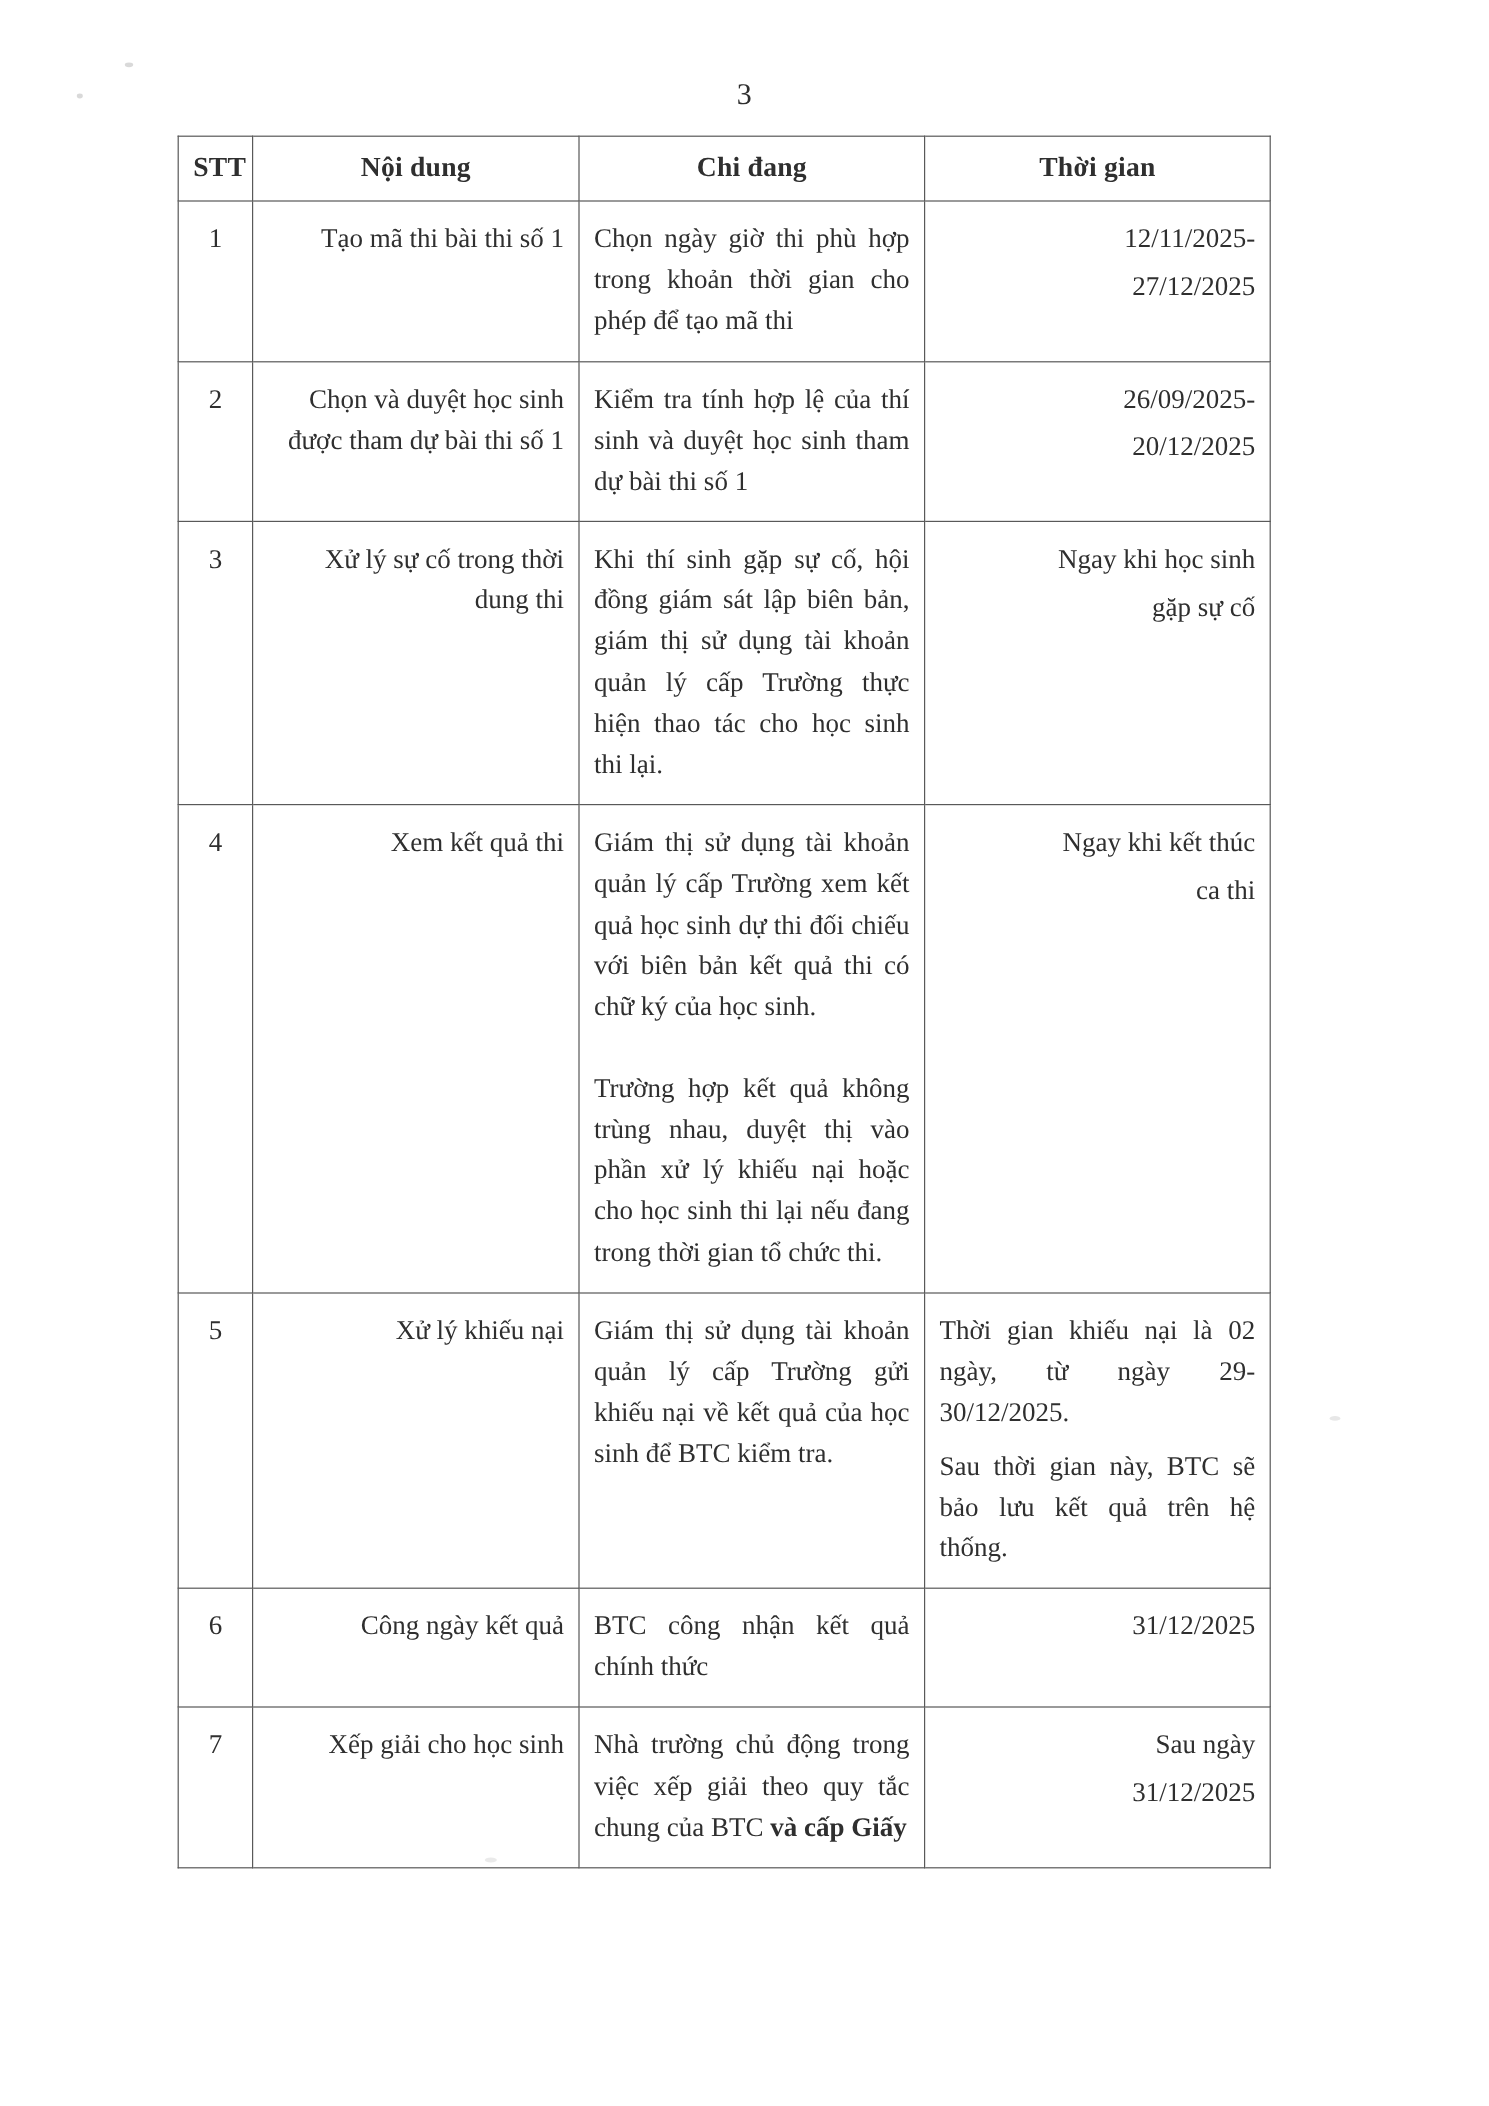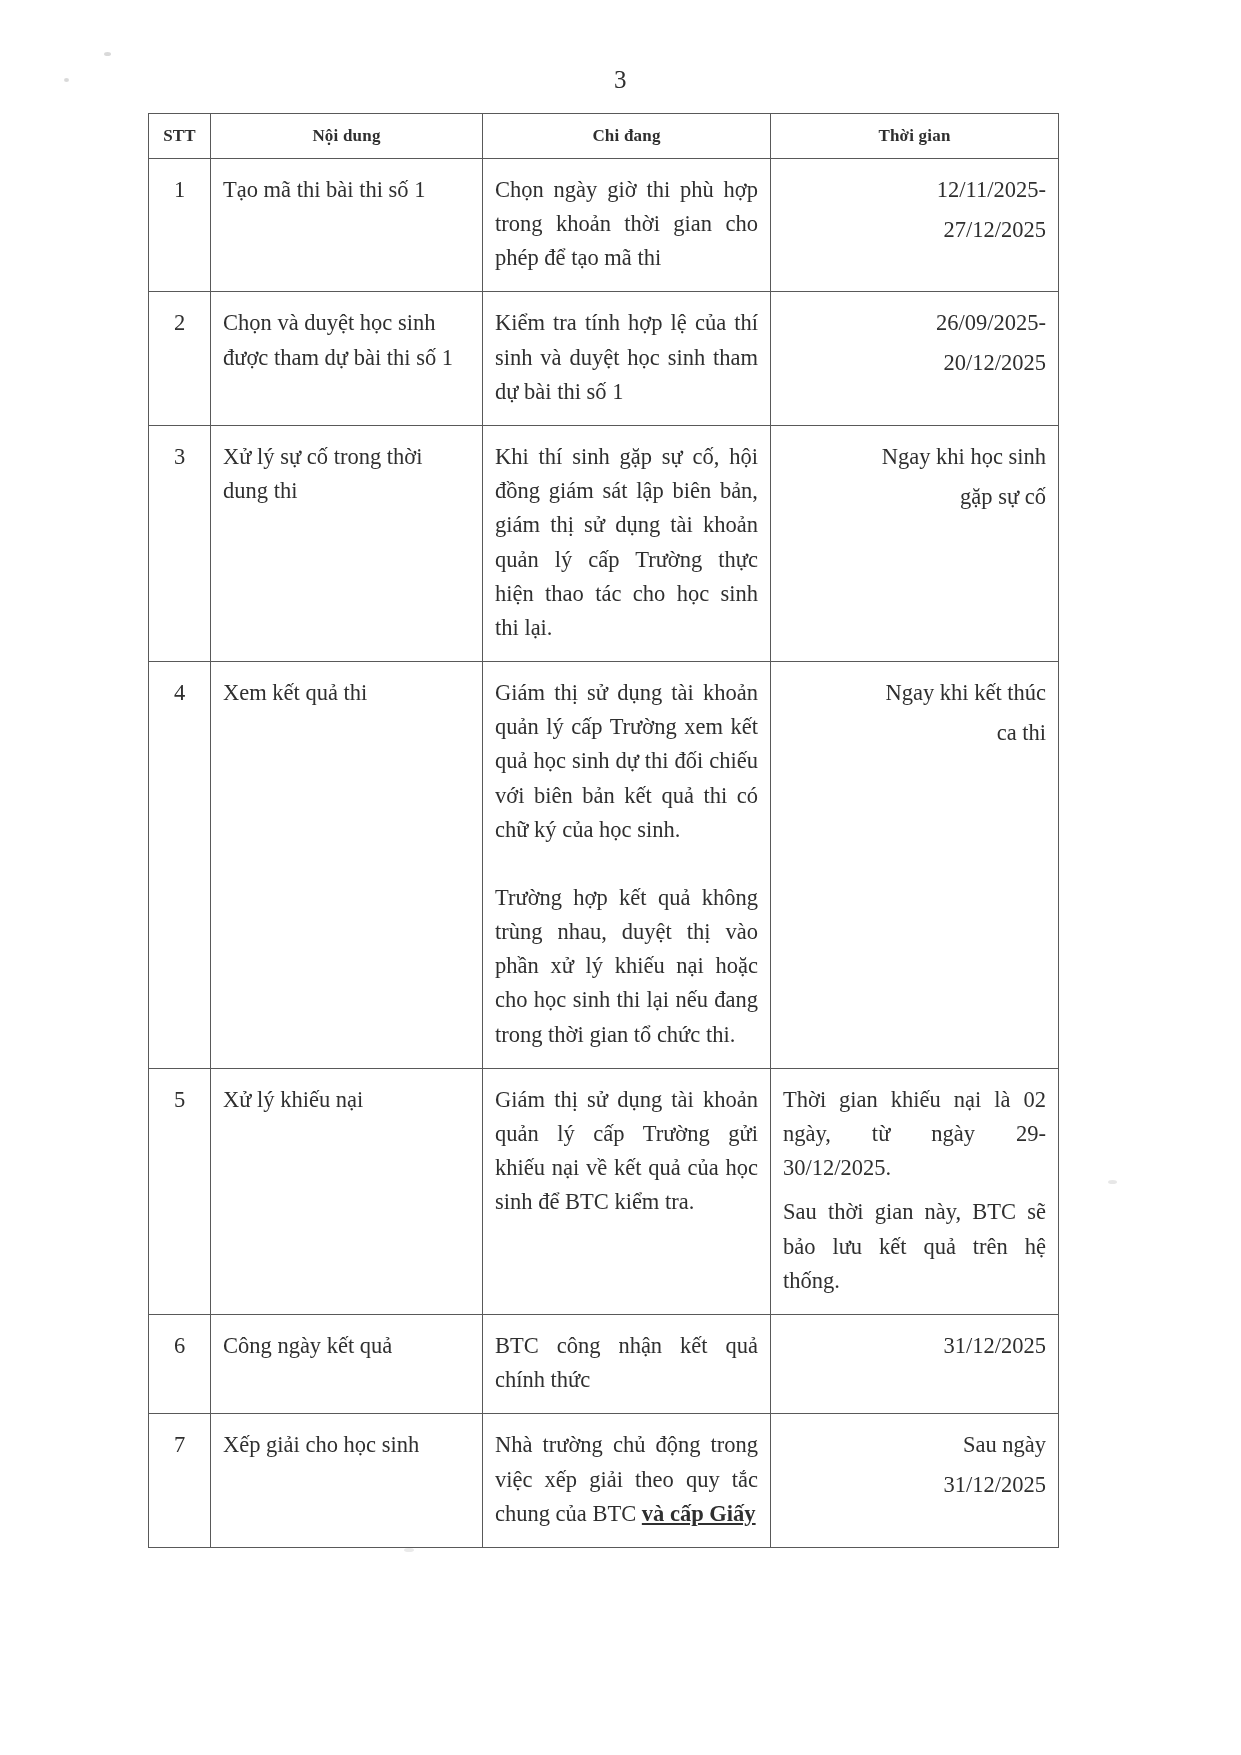--- a/index.html
+++ b/index.html
@@ -65,30 +65,30 @@
     font-size: 22.5px;
     line-height: 1.52;
     color: #2f2f2f;
   }
 
   table.schedule thead th {
     text-align: center;
     font-weight: bold;
     padding-top: 9px;
     padding-bottom: 9px;
-    font-size: 17px;
+    font-size: 23px;
     letter-spacing: .2px;
   }
 
   td.col-stt {
     text-align: center;
     padding-top: 16px;
   }
   td.col-noidung {
-    text-align: left;
+    text-align: right;
     padding-top: 16px;
     padding-left: 10px;
     padding-right: 10px;
   }
   td.col-chitiet {
     text-align: justify;
     text-align-last: left;
     padding-top: 16px;
     padding-left: 14px;
     padding-right: 12px;
@@ -103,21 +103,21 @@
   td.col-thoigian.justify {
     text-align: justify;
     text-align-last: left;
     padding-left: 12px;
   }
 
   .para { margin: 0; }
   .para + .para { margin-top: 1.5em; }
   .para.tight + .para.tight { margin-top: .25em; }
 
-  .bold { font-weight: bold; text-decoration: underline; }
+  .bold { font-weight: bold; }
 </style>
 </head>
 <body>
 
 <div class="speck s1"></div>
 <div class="speck s2"></div>
 <div class="speck s3"></div>
 <div class="speck s4"></div>
 
 <div class="page-number">3</div>

